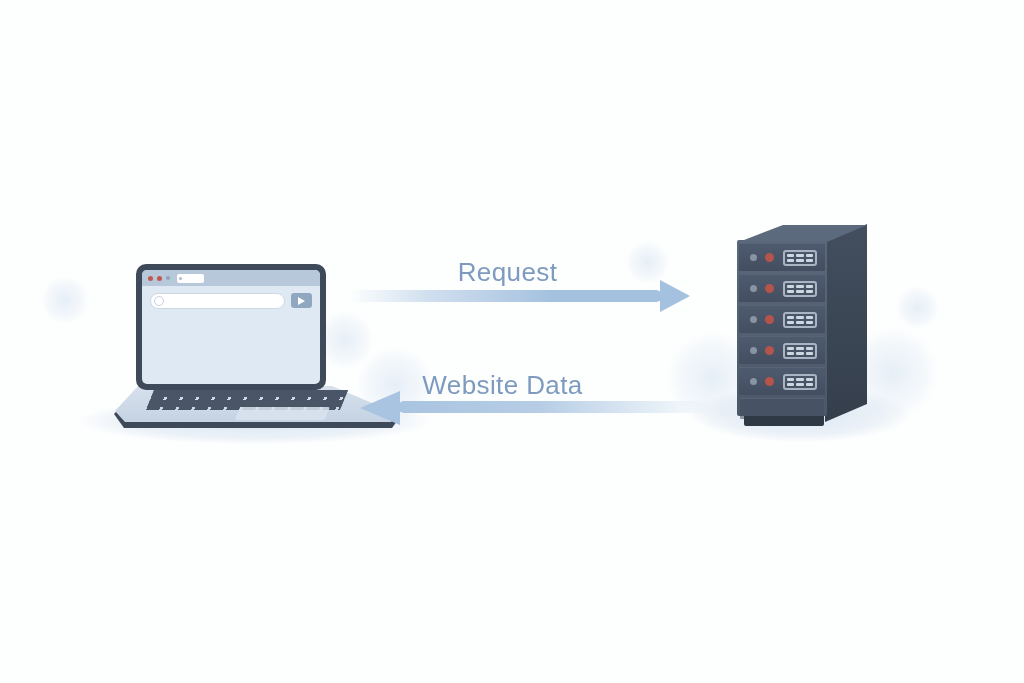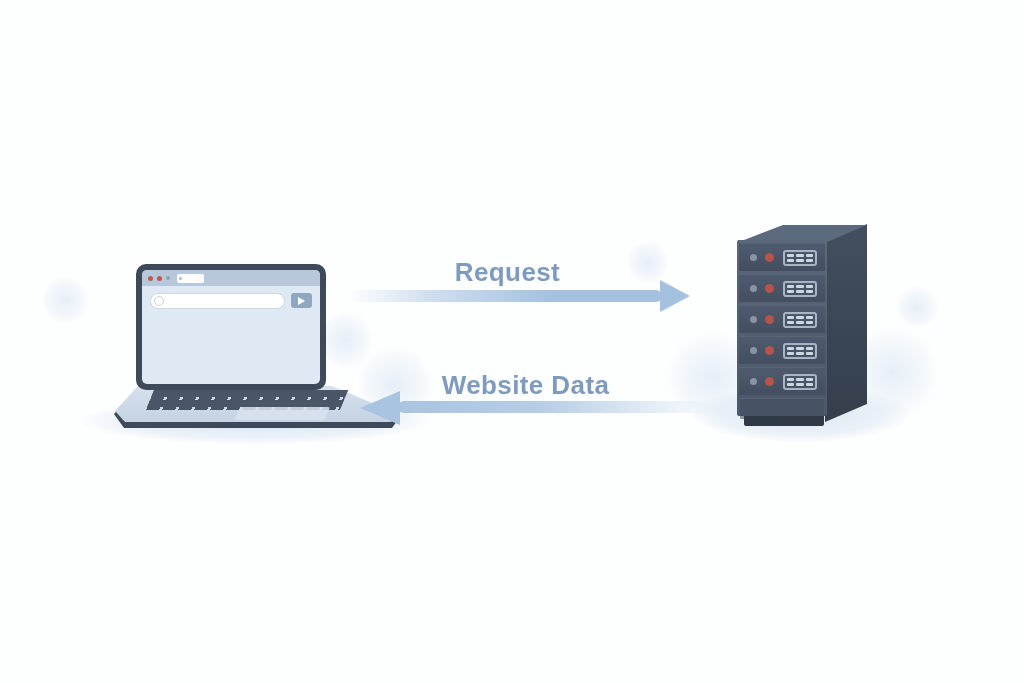--- a/index.html
+++ b/index.html
@@ -52,21 +52,21 @@
       repeating-linear-gradient(180deg, rgba(63,75,92,1) 0 7px, rgba(63,75,92,0) 7px 10px);
   }
   .trackpad{
     left:240px;top:407px;width:90px;height:13px;z-index:4;
     transform:skewX(-22deg);transform-origin:0 0;
     background:#d9e3ef;border-radius:2px;opacity:.85;
   }
 
   
   .arrow-label{
-    position:absolute;text-align:center;font-weight:bold;font-size:26px;
+    position:absolute;text-align:center;font-weight:normal;font-size:26px;
     color:#7e9bbf;letter-spacing:.4px;z-index:5;
   }
   .req-body{
     left:350px;top:290px;width:312px;height:12px;border-radius:6px;z-index:5;
     background:linear-gradient(90deg, rgba(164,193,224,0) 0%, rgba(164,193,224,.5) 25%, #a4c1e0 65%);
   }
   .req-head{
     left:660px;top:280px;width:0;height:0;z-index:5;
     border-left:30px solid #a4c1e0;border-top:16px solid transparent;border-bottom:16px solid transparent;
   }
@@ -153,21 +153,21 @@
         <span class="send-glyph"></span>
       </div>
     </div>
   </div>
 </div>
 
 <div class="arrow-label" style="left:350px;top:257px;width:315px;">Request</div>
 <div class="abs req-body"></div>
 <div class="abs req-head"></div>
 
-<div class="arrow-label" style="left:368px;top:370px;width:315px;">Website Data</div>
+<div class="arrow-label" style="left:345px;top:370px;width:315px;">Website Data</div>
 <div class="abs res-body"></div>
 <div class="abs res-head"></div>
 
 <div class="abs server-side"></div>
 <div class="abs server-top"></div>
 <div class="abs server-front">
   <div>
     <div class="server-unit">
       <span class="led led-gray"></span>
       <span class="led led-red"></span>

